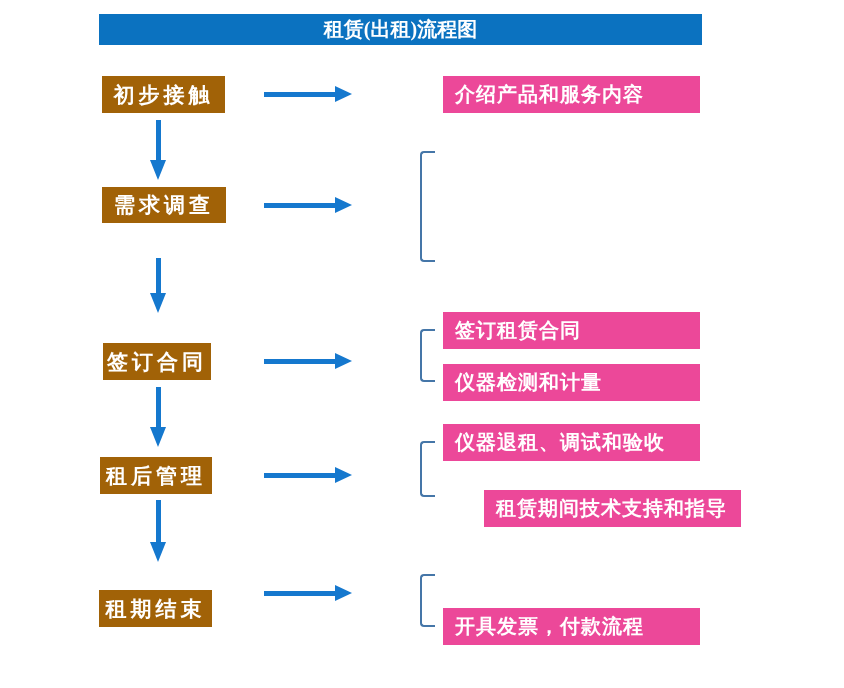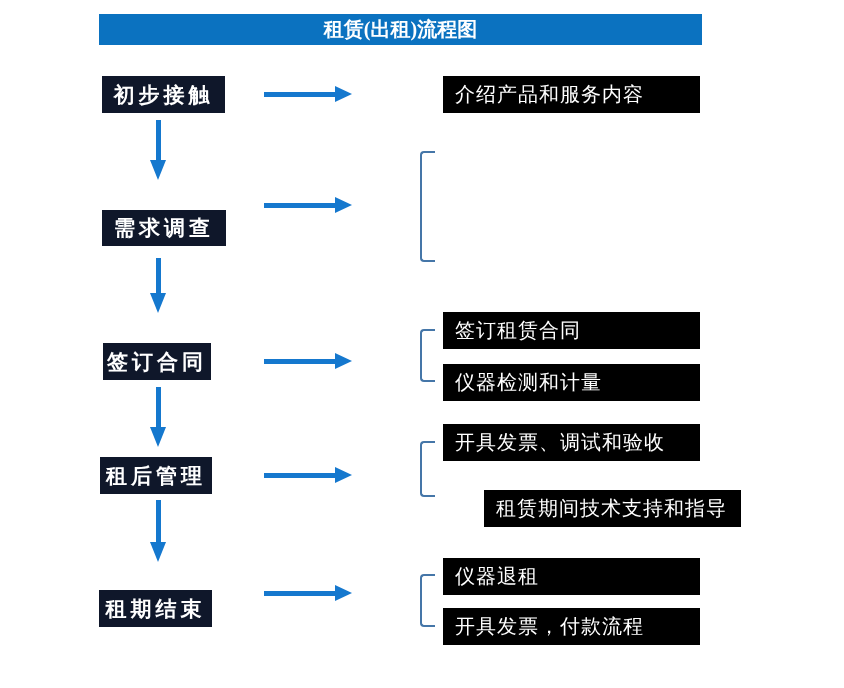--- a/index.html
+++ b/index.html
@@ -16,39 +16,39 @@
     position: absolute;
     left: 99px; top: 14px; width: 603px; height: 31px;
     background: #0B72C0;
     color: #ffffff;
     font-size: 20px; font-weight: bold;
     text-align: center; line-height: 31px;
   }
   
   .stage-box {
     position: absolute;
-    background: #0f172a;
+    background: #a16207;
     color: #ffffff;
     font-size: 21px; font-weight: bold;
     text-align: center;
     letter-spacing: 4px;
     display: flex; align-items: center; justify-content: center;
   }
   #stage-1 { left: 102px; top: 76px;  width: 123px; height: 37px; }
-  #stage-2 { left: 102px; top: 187px; width: 124px; height: 36px; margin-top: 23px; }
+  #stage-2 { left: 102px; top: 187px; width: 124px; height: 36px; }
   #stage-3 { left: 103px; top: 343px; width: 108px; height: 37px; }
   #stage-4 { left: 100px; top: 457px; width: 112px; height: 37px; }
   #stage-5 { left: 99px;  top: 590px; width: 113px; height: 37px; }
   
   .output-box {
     position: absolute;
     left: 443px; width: 257px; height: 37px;
-    background: #000000;
+    background: #ec4899;
     color: #ffffff;
-    font-size: 20px; font-weight: normal;
+    font-size: 20px; font-weight: bold;
     letter-spacing: 1px;
     display: flex; align-items: center;
     padding-left: 12px;
     box-sizing: border-box;
   }
   #out-1  { top: 76px;  }
   #out-2  { top: 134px; }
   #out-3  { top: 187px; }
   #out-4  { top: 243px; }
   #out-5  { top: 312px; }
@@ -159,18 +159,17 @@
   </div>
 
   <div class="bracket" id="br-1"></div>
   <div class="bracket" id="br-2"></div>
   <div class="bracket" id="br-3"></div>
   <div class="bracket" id="br-4"></div>
 
   <div class="output-box" id="out-1">介绍产品和服务内容</div>
   <div class="output-box" id="out-5">签订租赁合同</div>
   <div class="output-box" id="out-6">仪器检测和计量</div>
-  <div class="output-box" id="out-7">开具发票、调试和验收</div>
+  <div class="output-box" id="out-7">仪器退租、调试和验收</div>
   <div class="output-box" id="out-8">租赁期间技术支持和指导</div>
-  <div class="output-box" id="out-9">仪器退租</div>
   <div class="output-box" id="out-10">开具发票，付款流程</div>
 
 </div>
 
 </body></html>

